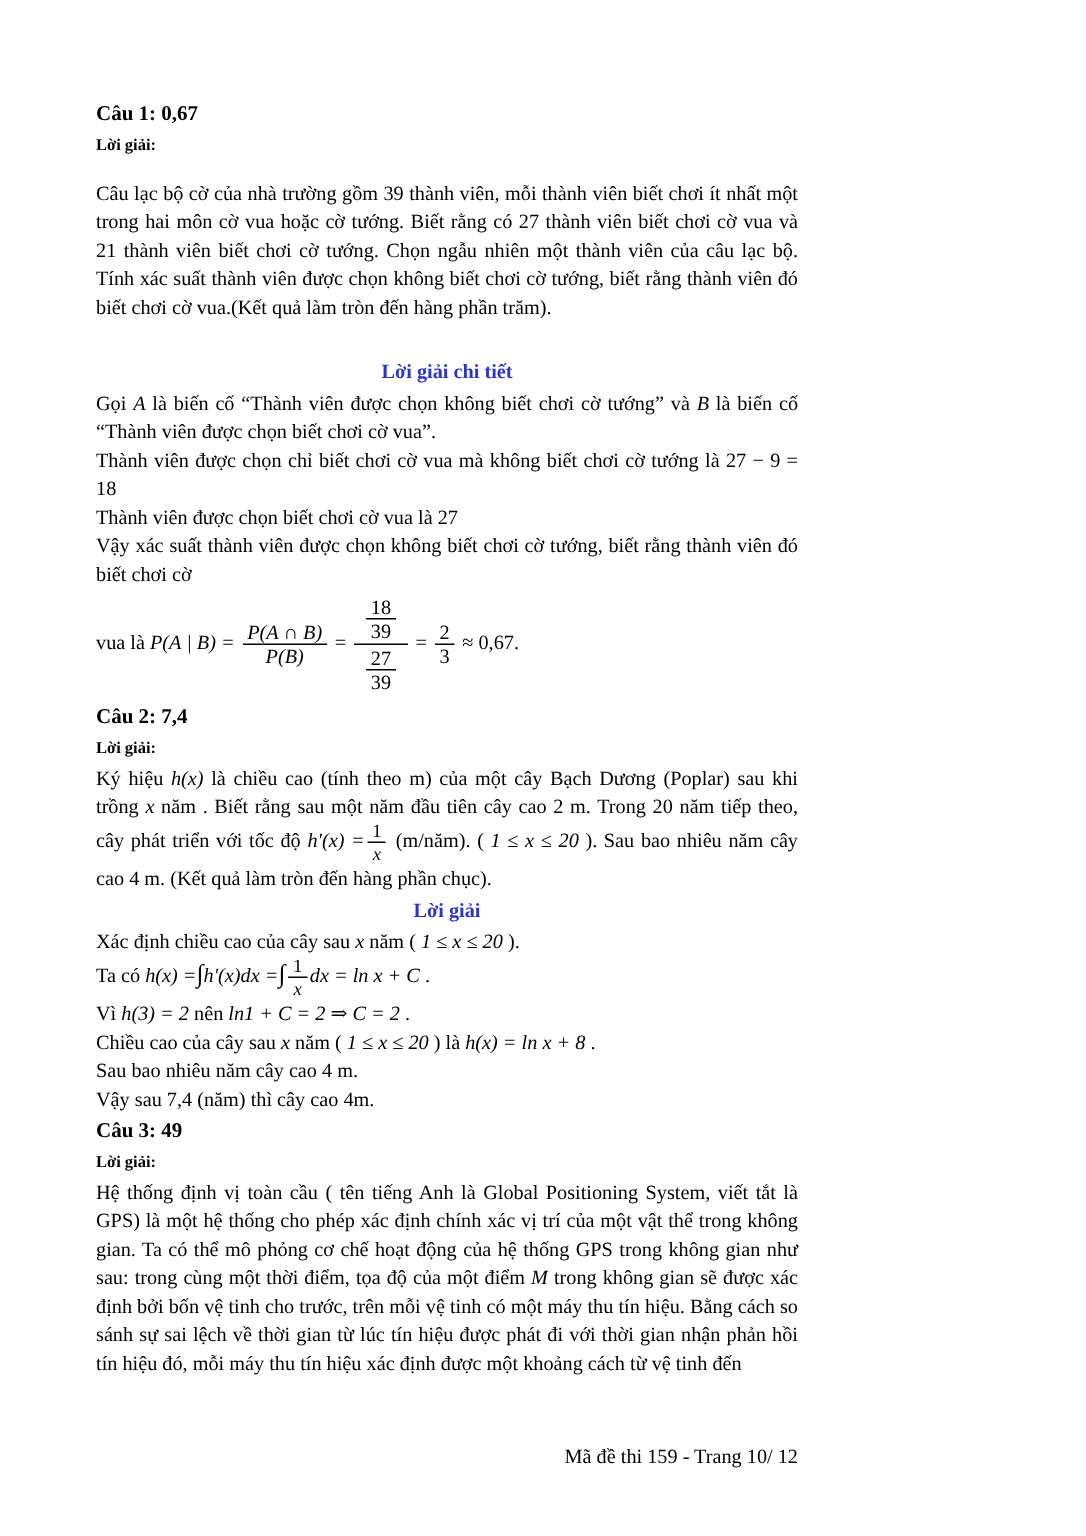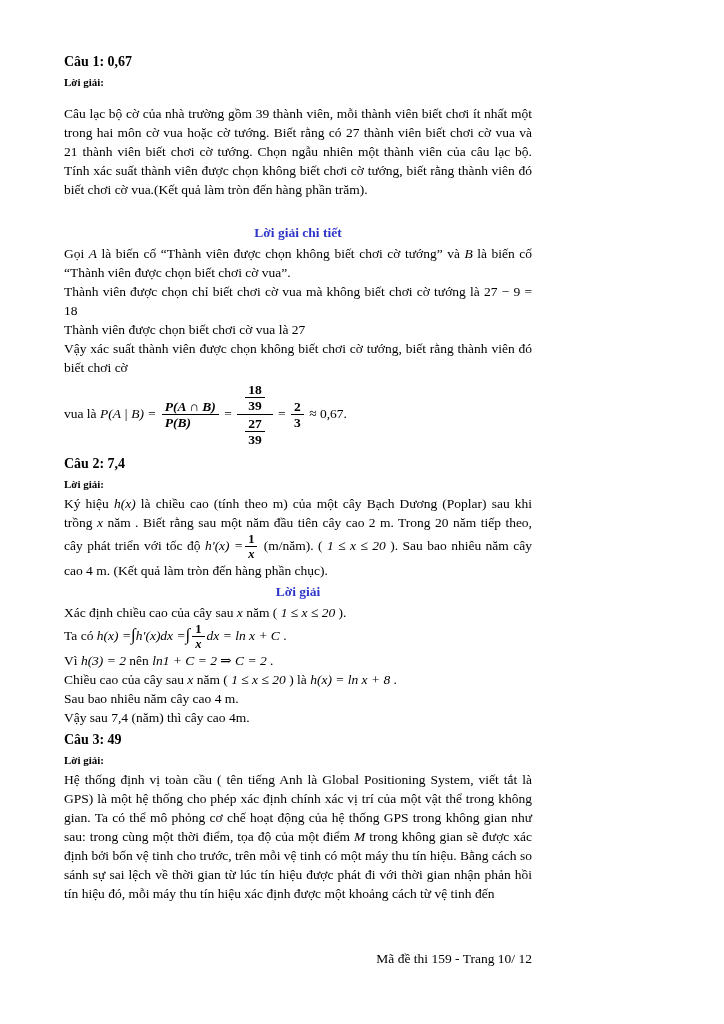--- a/index.html
+++ b/index.html
@@ -3,43 +3,43 @@
 <meta charset="utf-8">
 <style>
   * { margin: 0; padding: 0; box-sizing: border-box; }
   html, body { background: #ffffff; }
   body {
     width: 724px; height: 1024px;
     font-family: "Liberation Serif", "DejaVu Serif", serif;
     font-size: 13.5px; color: #000;
     position: relative; overflow: hidden;
   }
-  .page { position: relative; width: 596px; height: 1024px; padding: 52px 64px 0 64px; }
+  .page { position: relative; width: 596px; height: 1024px; padding: 67px 64px 0 64px; }
   .title { font-weight: bold; font-size: 14px; line-height: 20px; }
   .label { font-weight: bold; font-size: 11px; line-height: 20px; }
   .para { text-align: justify; line-height: 19px; }
   .pb { margin: 12px 0 24px 0; }
   .line { line-height: 19px; text-align: justify; }
   .center-head {
     text-align: center; font-weight: bold; color: #2d35c9;
     line-height: 19px; margin: 2px 0 2px 0; font-family: Liberation Serif, serif;
   }
   .m { font-style: italic; }
   .frac {
-    display: inline-block; vertical-align: middle; text-align: left;
-    line-height: 1.12; margin: 0 2px; font-weight: bold;
+    display: inline-block; vertical-align: middle; text-align: center;
+    line-height: 1.12; margin: 0 2px;
   }
   .frac .num { display: block; border-bottom: 1px solid #000; padding: 0 3px; }
   .frac .den { display: block; padding: 0 3px; }
   .frac.small { font-size: 12.5px; }
   .frac.nested > .num, .frac.nested > .den { padding: 1px 6px; }
   .formula { line-height: 19px; margin: 4px 0 6px 0; }
   .sec { margin-top: 3px; }
   .int { font-size: 17px; }
-  .footer { position: absolute; right: 64px; bottom: 56px; line-height: 19px; }
+  .footer { position: absolute; right: 64px; bottom: 44px; line-height: 19px; }
   sup { font-size: 9px; }
 </style>
 </head>
 <body>
 
 <div class="page">
 
   <section>
     <div class="title">Câu 1: 0,67</div>
     <div class="label">Lời giải:</div>

